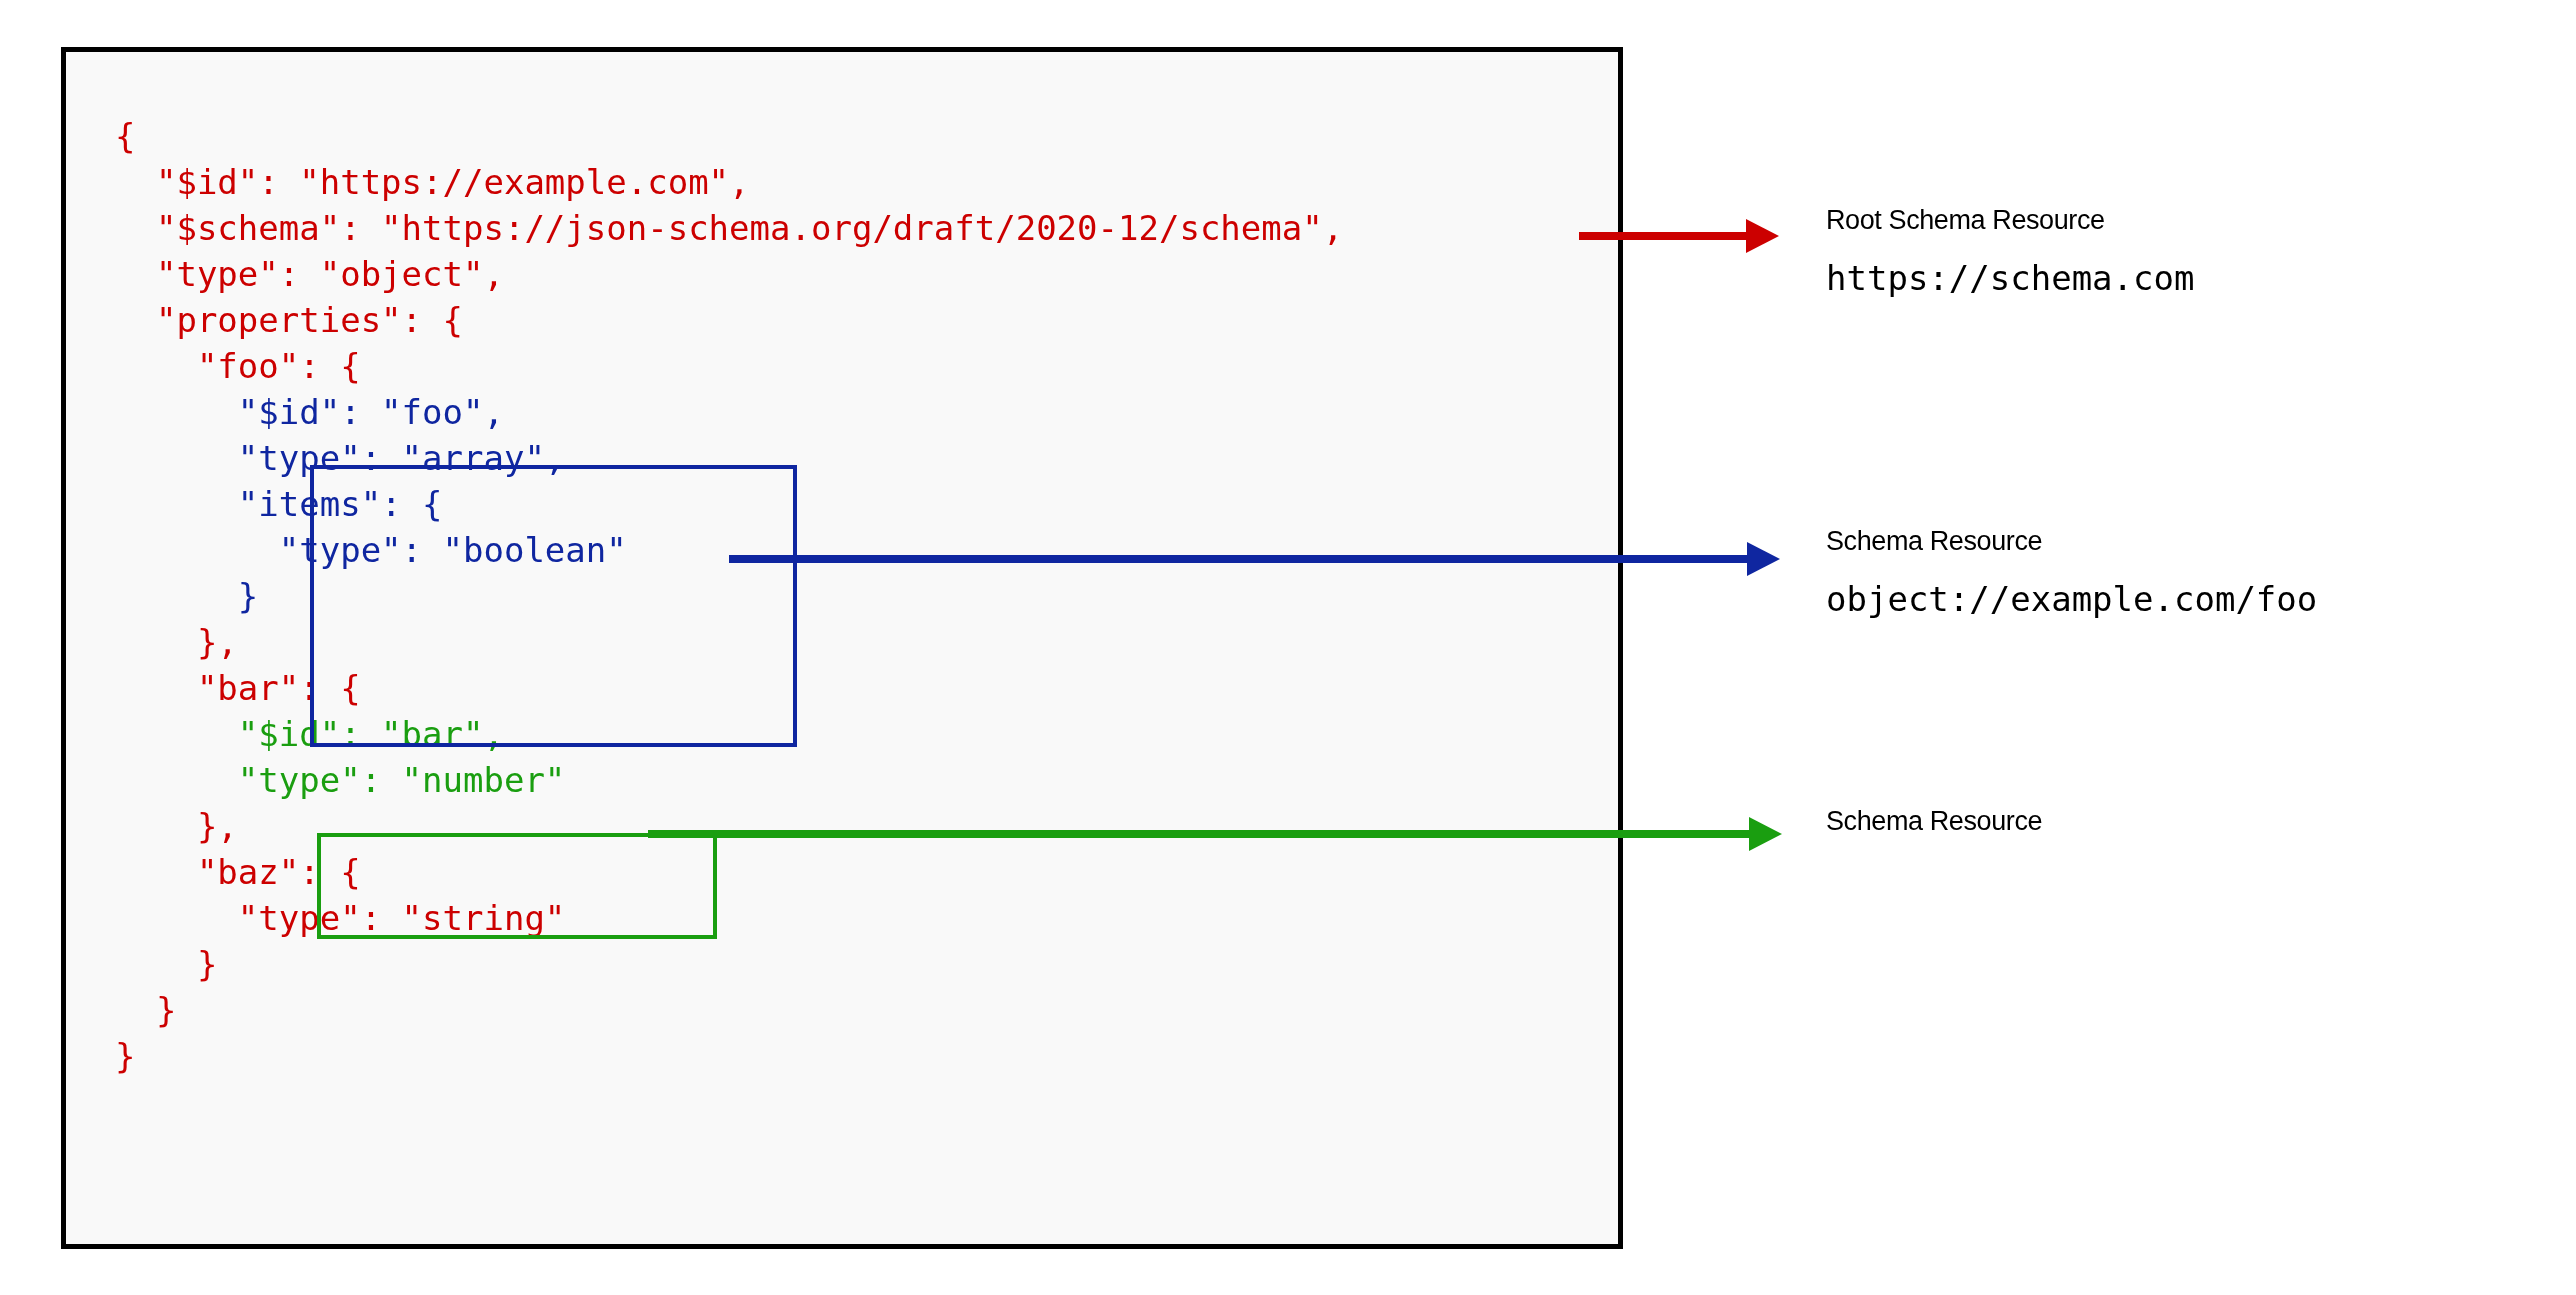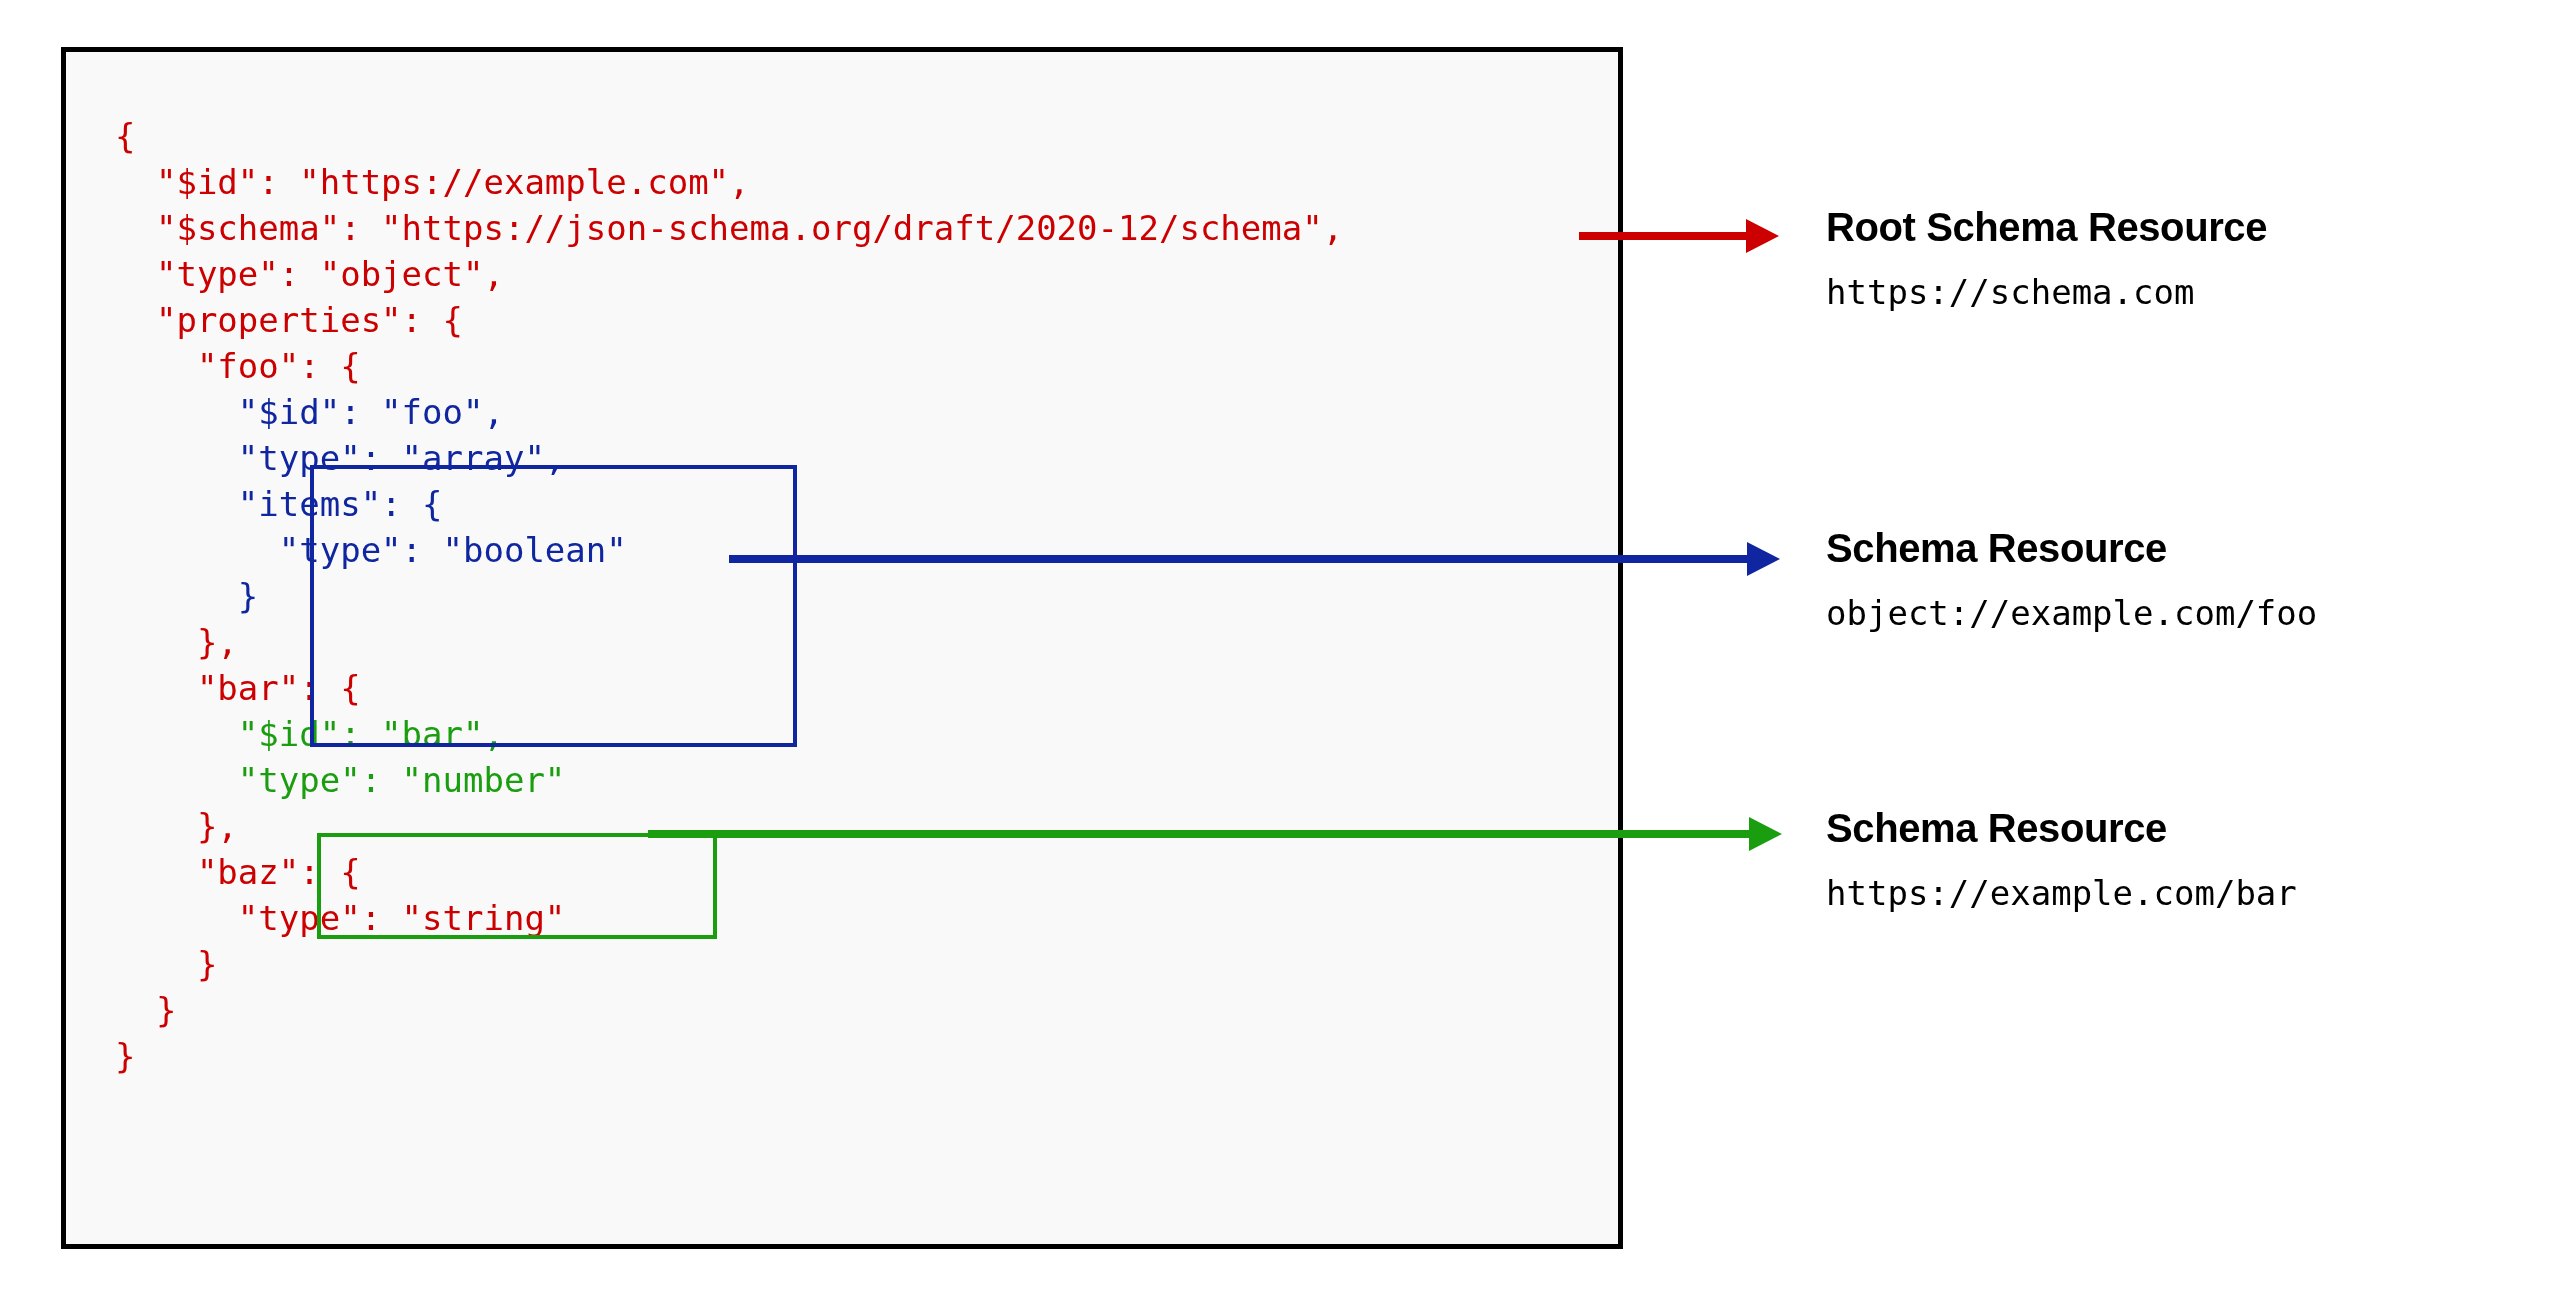--- a/index.html
+++ b/index.html
@@ -98,22 +98,22 @@
   #arrow-bar .shaft { width: 1105px; background: #1a9e10; }
   #arrow-bar .head  { left: 1101px; border-left: 33px solid #1a9e10; }
 
   
   .annotation {
     position: absolute;
     left: 1826px;
   }
   .annotation .anno-title {
     font-family: "Liberation Sans", sans-serif;
-    font-weight: bold;
-    font-size: 40px;
+    font-weight: normal;
+    font-size: 27px;
     color: #000000;
     letter-spacing: -0.4px;
     white-space: nowrap;
   }
   .annotation .anno-url {
     font-family: "DejaVu Sans Mono", monospace;
     font-size: 34px;
     color: #000000;
     white-space: nowrap;
     margin-top: 21.6px;
@@ -172,15 +172,14 @@
   <div class="anno-url">https://schema.com</div>
 </div>
 
 <div class="annotation" id="annotation-foo">
   <div class="anno-title">Schema Resource</div>
   <div class="anno-url">object://example.com/foo</div>
 </div>
 
 <div class="annotation" id="annotation-bar">
   <div class="anno-title">Schema Resource</div>
-  <div class="anno-url">https://example.com/bar</div>
 </div>
 
 
 </body></html>

